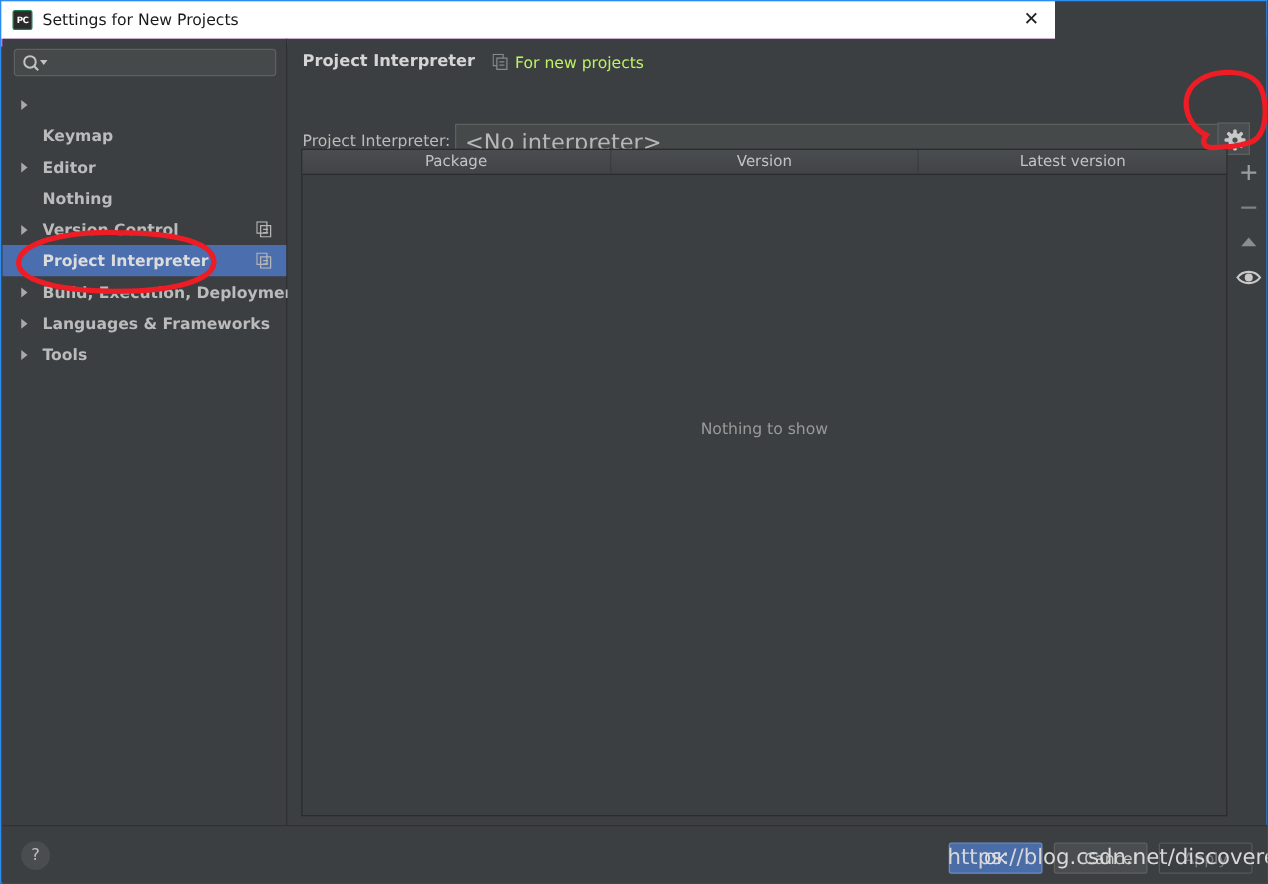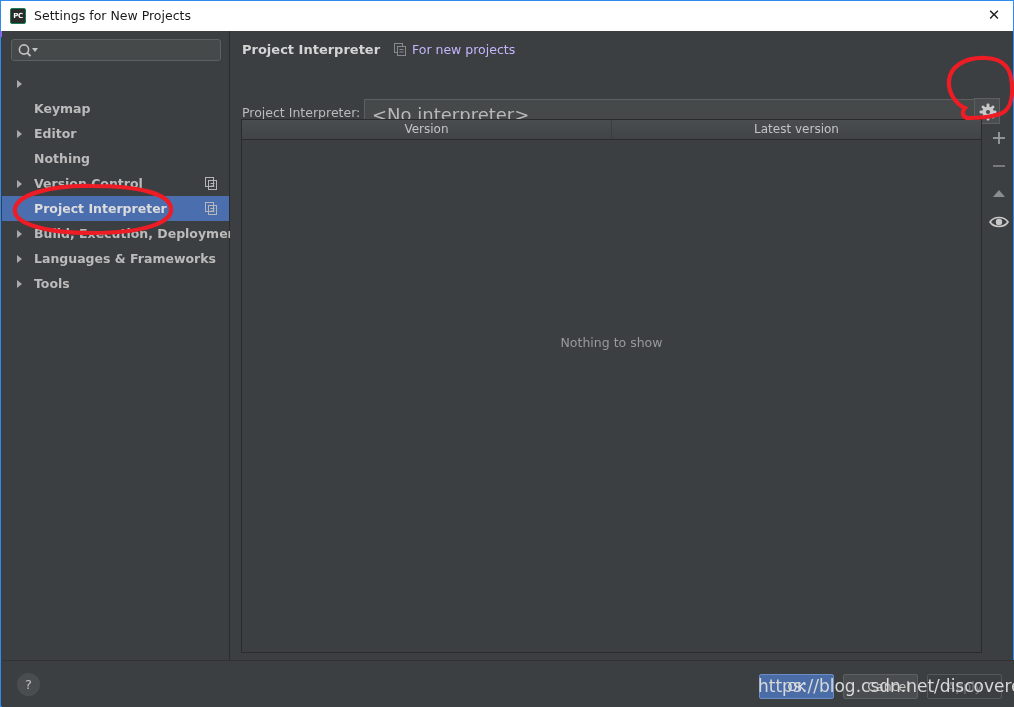--- a/index.html
+++ b/index.html
@@ -23,21 +23,21 @@
     height: 707px;
     box-sizing: border-box;
     border: 1px solid #2d8cf0;
     background: #3c3f41;
   }
 
   
   .titlebar {
     position: absolute;
     left: 0; top: 0;
-    width: 1012px;
+    width: 843px;
     height: 30px;
     background: #ffffff;
     border-bottom: 6px solid #d946ef;
     text-decoration: underline;
   }
   .title-icon {
     position: absolute;
     left: 9px; top: 7px;
     width: 16px; height: 16px;
     background: #2b2b2b;
@@ -152,21 +152,21 @@
   .main-title {
     position: absolute;
     left: 12px; top: 11px;
     font-size: 13px;
     font-weight: bold;
     color: #d5d5d5;
   }
   .for-new-wrap {
     position: absolute;
     left: 164px; top: 11px;
-    color: #c4b5fd;
+    color: #bef264;
     font-size: 12.5px;
     white-space: nowrap;
   }
   .for-new-icon {
     display: inline-block;
     vertical-align: -2px;
     width: 13px; height: 13px;
     margin-right: 5px;
   }
   .interp-label {
@@ -420,20 +420,21 @@
           <rect x="7.6" y="0.6" width="2.8" height="16.8" rx="1" transform="rotate(45 9 9)"></rect>
           <rect x="7.6" y="0.6" width="2.8" height="16.8" rx="1" transform="rotate(-45 9 9)"></rect>
           <circle cx="9" cy="9" r="5.6"></circle>
         </g>
         <circle cx="9" cy="9" r="2.1" fill="#4a4d4f"></circle>
       </svg>
     </div>
 
     <div class="pkg-table">
       <div class="pkg-head" id="pkg-head">
+          <div class="pkg-th">Package</div>
           <div class="pkg-th">Version</div>
           <div class="pkg-th">Latest version</div>
         </div>
       <div class="pkg-empty">Nothing to show</div>
     </div>
 
     <div class="side-tools">
       <div class="tool-btn">
         <svg width="28" height="28" viewBox="0 0 28 28">
           <line x1="14" y1="8" x2="14" y2="20" stroke="#9a9d9f" stroke-width="1.8"></line>

